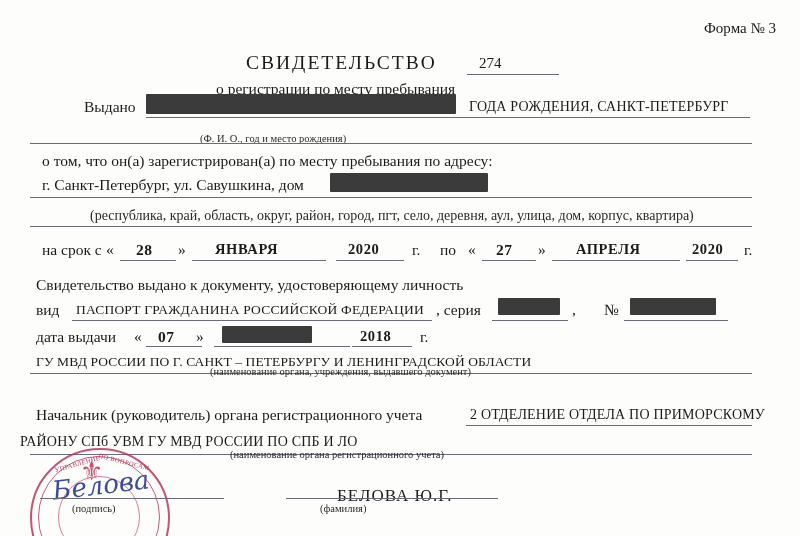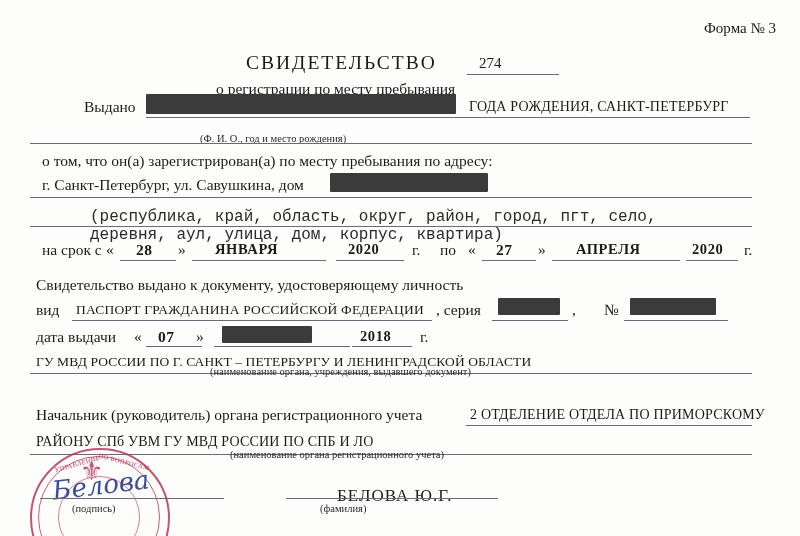--- a/index.html
+++ b/index.html
@@ -89,22 +89,21 @@
   }
   .addr {
     left: 42px;
     top: 176px;
     font-size: 15.5px;
   }
   .cap-addr {
     left: 90px;
     top: 208px;
     width: 620px;
-    font-size: 16px;
-    font-family: Liberation Mono, monospace;
+    font-size: 14px;
   }
 
   .term-row span { font-size: 15.5px; }
   .strong-word {
     font-weight: 700;
     letter-spacing: 0.6px;
   }
 
   .sec-doc { font-size: 15.5px; }
 
@@ -284,21 +283,21 @@
   <div class="txt sec-doc" style="left:420px; top:328px;">г.</div>
 
   <div class="txt" style="left:36px; top:354px; font-size:13.5px; letter-spacing:0.1px;">ГУ  МВД  РОССИИ  ПО  Г. САНКТ – ПЕТЕРБУРГУ  И  ЛЕНИНГРАДСКОЙ ОБЛАСТИ</div>
   <div class="rule" style="left:30px; top:373px; width:722px;"></div>
   <div class="caption cap-organ">(наименование органа, учреждения, выдавшего документ)</div>
 
   <div class="txt sec-doc" style="left:36px; top:406px;">Начальник (руководитель) органа регистрационного учета</div>
   <div class="txt" style="left:470px; top:407px; font-size:14px; letter-spacing:0.2px;">2 ОТДЕЛЕНИЕ ОТДЕЛА  ПО ПРИМОРСКОМУ</div>
   <div class="rule" style="left:466px; top:425px; width:286px;"></div>
 
-  <div class="txt" style="left:36px; top:434px; font-size:14px; letter-spacing:0.2px;">РАЙОНУ СПб УВМ  ГУ  МВД  РОССИИ  ПО СПБ  И  ЛО</div>
+  <div class="txt" style="left:20px; top:434px; font-size:14px; letter-spacing:0.2px;">РАЙОНУ СПб УВМ  ГУ  МВД  РОССИИ  ПО СПБ  И  ЛО</div>
   <div class="rule" style="left:30px; top:454px; width:722px;"></div>
   <div class="caption cap-organ2">(наименование органа регистрационного учета)</div>
 
   <div class="stamp">
     <div class="ring"></div>
     <div class="ring2"></div>
     <div class="ring3"></div>
     <div class="crest">⚜</div>
     <div class="stxt st-top">УПРАВЛЕНИЕ</div>
     <div class="stxt st-top2">ПО ВОПРОСАМ</div>

